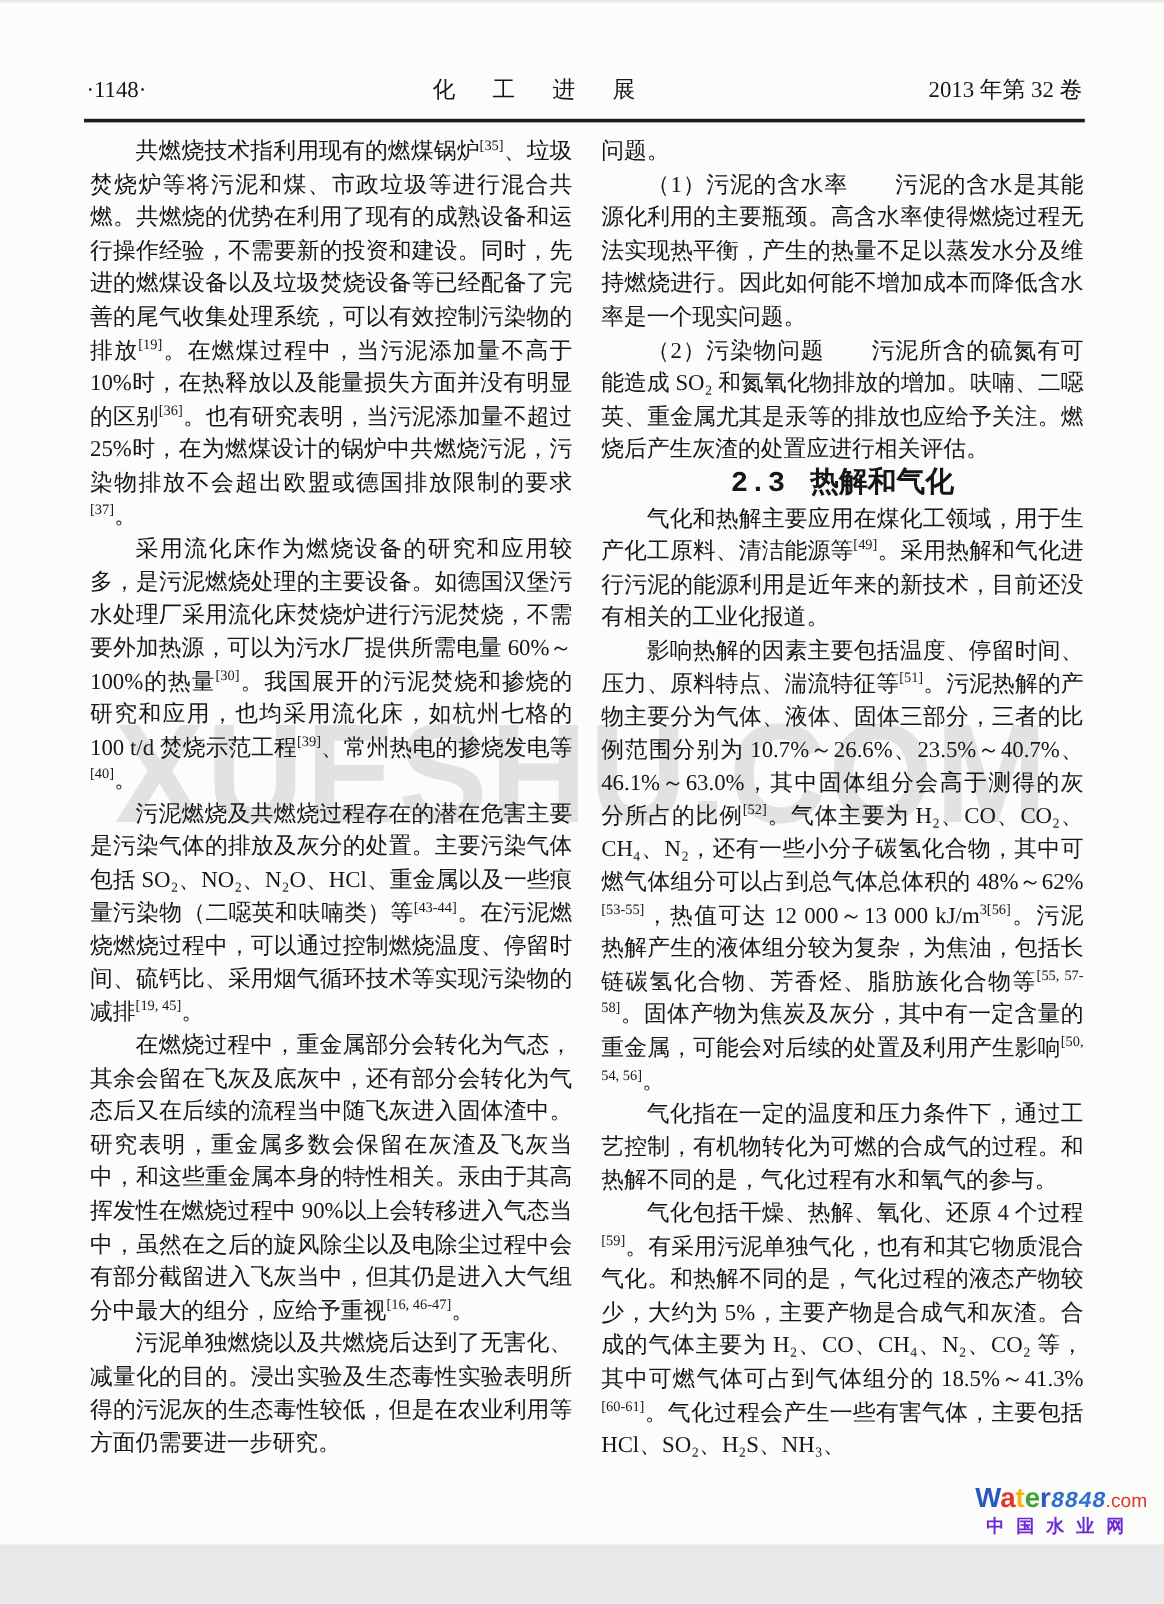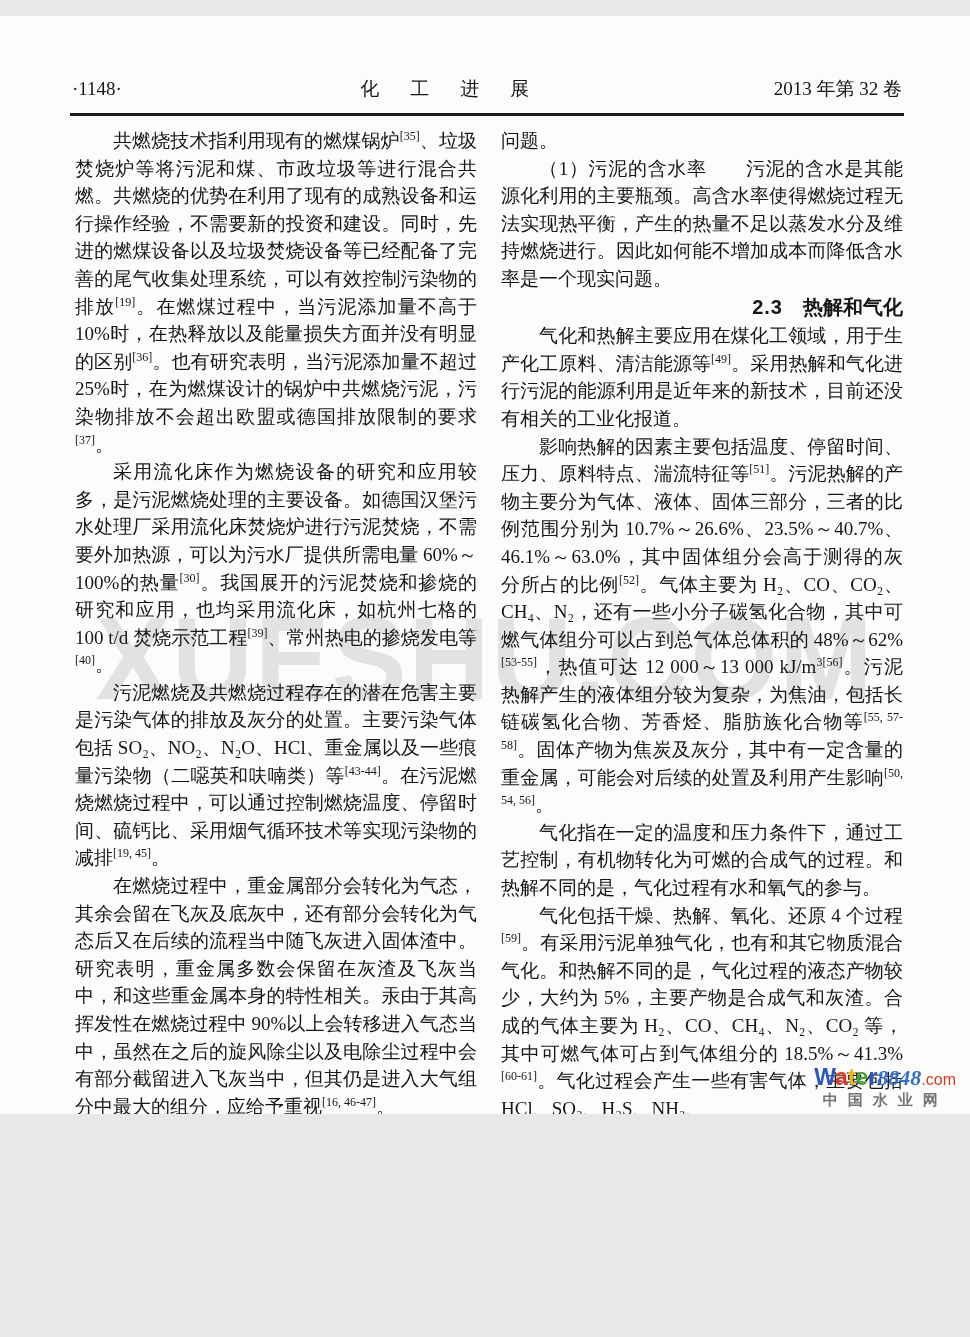--- a/index.html
+++ b/index.html
@@ -1,18 +1,18 @@
 <!DOCTYPE html>
 <html><head>
 <meta charset="utf-8">
 <style>
   html,body { margin:0; padding:0; }
   body { background:#e8e8e8; }
   .page {
-    position:relative; width:970px; height:1098px; margin:16px auto;
+    position:relative; width:970px; height:1285px; margin:2px auto;
     background:#fcfcfa; overflow:hidden; color:#161616;
     font-family:"Liberation Serif","DejaVu Serif",serif;
   }
   .header {
     position:absolute; top:60px; left:72px; right:68px;
     display:flex; justify-content:space-between; align-items:baseline;
     font-size:19px; z-index:2;
   }
   .journal-title { letter-spacing:6px; }
   .header-rule {
@@ -21,36 +21,36 @@
   }
   .columns {
     position:absolute; top:111px; left:75px; width:828px;
     display:flex; gap:24px; z-index:1;
   }
   .column { width:402px; font-size:19px; line-height:27.6px; text-align:justify; }
   p.para { margin:0; text-indent:2em; }
   p.para.no-indent { text-indent:0; }
   sup { font-size:12px; line-height:0; vertical-align:super; }
   h3.sec-heading {
-    margin:1px 0; font-family:Liberation Sans, sans-serif;
-    font-weight:bold; font-size:20px; text-indent:0; text-align:right;
+    margin:1px 0; font-family:Liberation Mono, monospace;
+    font-weight:bold; font-size:24px; text-indent:0; text-align:center;
   }
   .sec-num { margin-right:20px; letter-spacing:1px; }
   .watermark {
     position:absolute; top:578px; left:50%; transform:translateX(-50%) scaleY(1.05);
     font-family:"Liberation Sans","DejaVu Sans",sans-serif; font-weight:bold;
     font-size:112px; letter-spacing:2px; white-space:nowrap;
     color:rgba(70,70,70,0.14); z-index:0; user-select:none;
   }
   .logo {
     position:absolute; right:14px; bottom:6px; z-index:2; text-align:center;
     font-family:"Liberation Sans","DejaVu Sans",sans-serif; line-height:1.05;
   }
   .logo-row1 { font-size:23px; font-weight:bold; white-space:nowrap; }
-  .logo-num { font-style:italic; font-family:Liberation Serif, serif; font-weight:bold; font-size:22px;text-align:center; }
+  .logo-num { font-style:italic; font-family:Liberation Mono, monospace; font-weight:bold; font-size:19px;text-align:center; }
   .logo-com { font-size:16px; font-weight:normal; vertical-align:baseline; }
   .logo-row2 { font-size:15px; font-weight:bold; letter-spacing:10px; margin-top:3px; white-space:nowrap; }
 </style>
 </head>
 <body>
 
 <div class="page">
 
   <div class="header">
     <span>·1148·</span>
@@ -65,26 +65,27 @@
     <div class="column">
         <p class="para">共燃烧技术指利用现有的燃煤锅炉<sup>[35]</sup>、垃圾焚烧炉等将污泥和煤、市政垃圾等进行混合共燃。共燃烧的优势在利用了现有的成熟设备和运行操作经验，不需要新的投资和建设。同时，先进的燃煤设备以及垃圾焚烧设备等已经配备了完善的尾气收集处理系统，可以有效控制污染物的排放<sup>[19]</sup>。在燃煤过程中，当污泥添加量不高于 10%时，在热释放以及能量损失方面并没有明显的区别<sup>[36]</sup>。也有研究表明，当污泥添加量不超过 25%时，在为燃煤设计的锅炉中共燃烧污泥，污染物排放不会超出欧盟或德国排放限制的要求<sup>[37]</sup>。</p>
         <p class="para">采用流化床作为燃烧设备的研究和应用较多，是污泥燃烧处理的主要设备。如德国汉堡污水处理厂采用流化床焚烧炉进行污泥焚烧，不需要外加热源，可以为污水厂提供所需电量 60%～100%的热量<sup>[30]</sup>。我国展开的污泥焚烧和掺烧的研究和应用，也均采用流化床，如杭州七格的 100 t/d 焚烧示范工程<sup>[39]</sup>、常州热电的掺烧发电等<sup>[40]</sup>。</p>
         <p class="para">污泥燃烧及共燃烧过程存在的潜在危害主要是污染气体的排放及灰分的处置。主要污染气体包括 SO₂、NO₂、N₂O、HCl、重金属以及一些痕量污染物（二噁英和呋喃类）等<sup>[43-44]</sup>。在污泥燃烧燃烧过程中，可以通过控制燃烧温度、停留时间、硫钙比、采用烟气循环技术等实现污染物的减排<sup>[19, 45]</sup>。</p>
         <p class="para">在燃烧过程中，重金属部分会转化为气态，其余会留在飞灰及底灰中，还有部分会转化为气态后又在后续的流程当中随飞灰进入固体渣中。研究表明，重金属多数会保留在灰渣及飞灰当中，和这些重金属本身的特性相关。汞由于其高挥发性在燃烧过程中 90%以上会转移进入气态当中，虽然在之后的旋风除尘以及电除尘过程中会有部分截留进入飞灰当中，但其仍是进入大气组分中最大的组分，应给予重视<sup>[16, 46-47]</sup>。</p>
         <p class="para">污泥单独燃烧以及共燃烧后达到了无害化、减量化的目的。浸出实验及生态毒性实验表明所得的污泥灰的生态毒性较低，但是在农业利用等方面仍需要进一步研究。</p>
       </div>
     <div class="column">
         <p class="para no-indent">问题。</p>
         <p class="para">（1）污泥的含水率　　污泥的含水是其能源化利用的主要瓶颈。高含水率使得燃烧过程无法实现热平衡，产生的热量不足以蒸发水分及维持燃烧进行。因此如何能不增加成本而降低含水率是一个现实问题。</p>
+        <p class="para">（2）污染物问题　　污泥所含的硫氮有可能造成 SO₂ 和氮氧化物排放的增加。呋喃、二噁英、重金属尤其是汞等的排放也应给予关注。燃烧后产生灰渣的处置应进行相关评估。</p>
         <h3 class="sec-heading"><span class="sec-num">2.3</span>热解和气化</h3>
         <p class="para">气化和热解主要应用在煤化工领域，用于生产化工原料、清洁能源等<sup>[49]</sup>。采用热解和气化进行污泥的能源利用是近年来的新技术，目前还没有相关的工业化报道。</p>
         <p class="para">影响热解的因素主要包括温度、停留时间、压力、原料特点、湍流特征等<sup>[51]</sup>。污泥热解的产物主要分为气体、液体、固体三部分，三者的比例范围分别为 10.7%～26.6%、23.5%～40.7%、46.1%～63.0%，其中固体组分会高于测得的灰分所占的比例<sup>[52]</sup>。气体主要为 H₂、CO、CO₂、CH₄、N₂，还有一些小分子碳氢化合物，其中可燃气体组分可以占到总气体总体积的 48%～62%<sup>[53-55]</sup>，热值可达 12 000～13 000 kJ/m<sup>3[56]</sup>。污泥热解产生的液体组分较为复杂，为焦油，包括长链碳氢化合物、芳香烃、脂肪族化合物等<sup>[55, 57-58]</sup>。固体产物为焦炭及灰分，其中有一定含量的重金属，可能会对后续的处置及利用产生影响<sup>[50, 54, 56]</sup>。</p>
         <p class="para">气化指在一定的温度和压力条件下，通过工艺控制，有机物转化为可燃的合成气的过程。和热解不同的是，气化过程有水和氧气的参与。</p>
         <p class="para">气化包括干燥、热解、氧化、还原 4 个过程<sup>[59]</sup>。有采用污泥单独气化，也有和其它物质混合气化。和热解不同的是，气化过程的液态产物较少，大约为 5%，主要产物是合成气和灰渣。合成的气体主要为 H₂、CO、CH₄、N₂、CO₂ 等，其中可燃气体可占到气体组分的 18.5%～41.3%<sup>[60-61]</sup>。气化过程会产生一些有害气体，主要包括 HCl、SO₂、H₂S、NH₃、</p>
       </div>
   </div>
 
   <div class="logo">
     <div class="logo-row1"><span><span style="color: rgb(42, 87, 192);">W</span><span style="color: rgb(221, 56, 38);">a</span><span style="color: rgb(245, 180, 13);">t</span><span style="color: rgb(63, 163, 47);">e</span><span style="color: rgb(42, 87, 192);">r</span></span><span class="logo-num" style="color: rgb(47, 111, 208);">8848</span><span class="logo-com" style="color: rgb(221, 56, 38);">.com</span></div>
-    <div class="logo-row2" style="color: #737373;">中国水业网</div>
+    <div class="logo-row2" style="color: #6d28d9;">中国水业网</div>
   </div>
 
 </div>
 
 </body></html>

